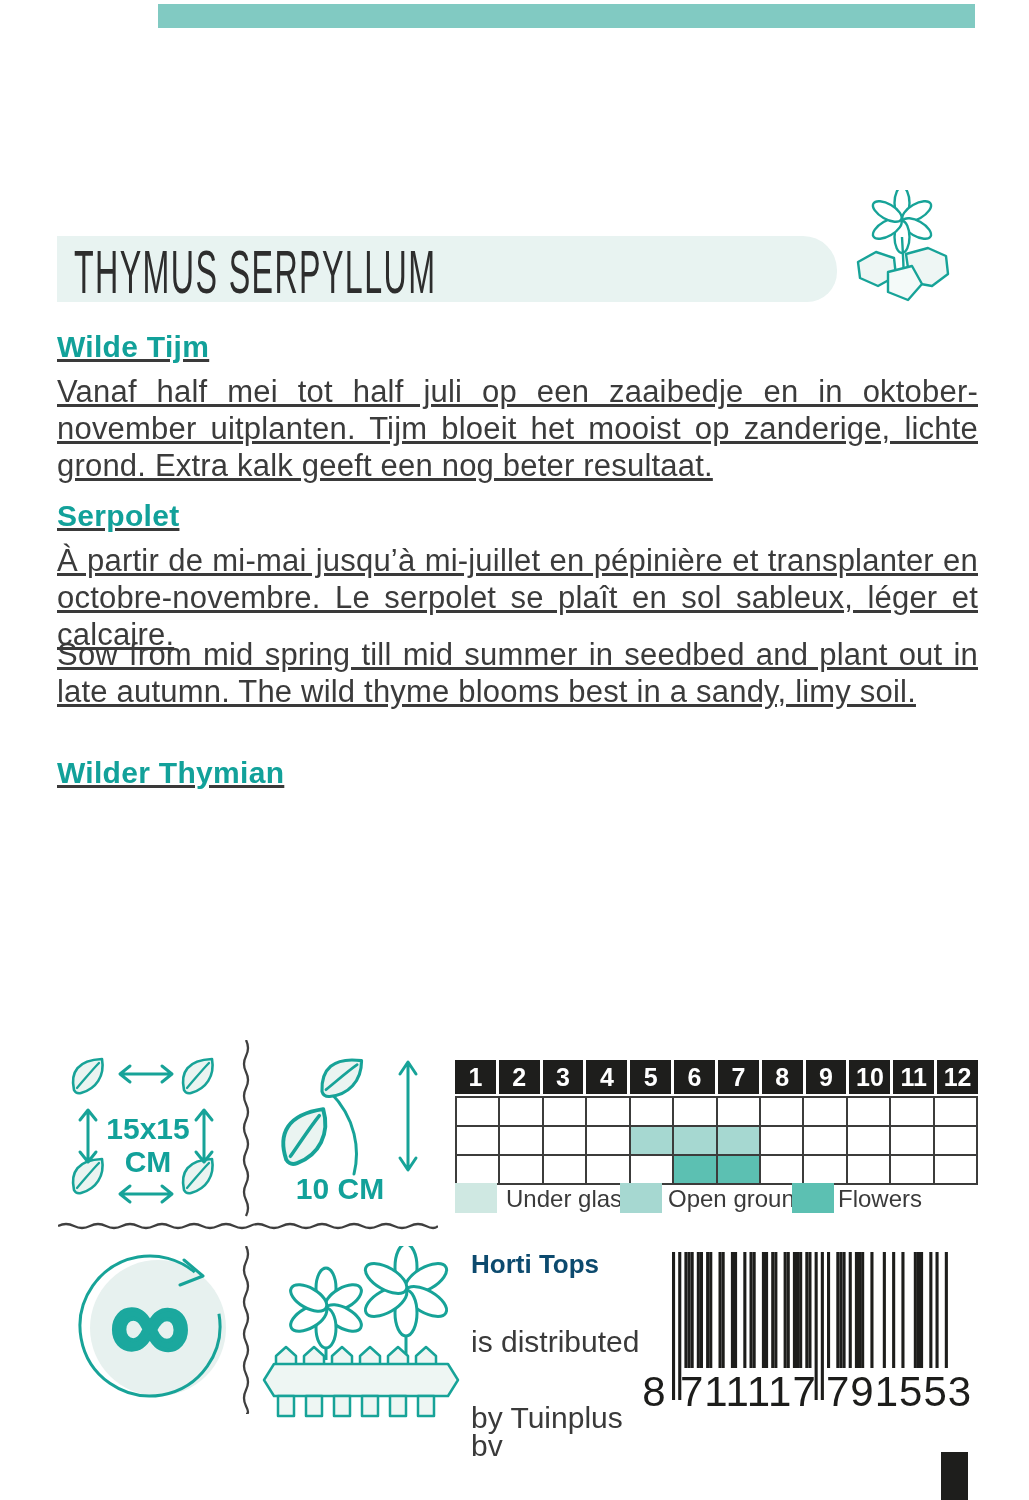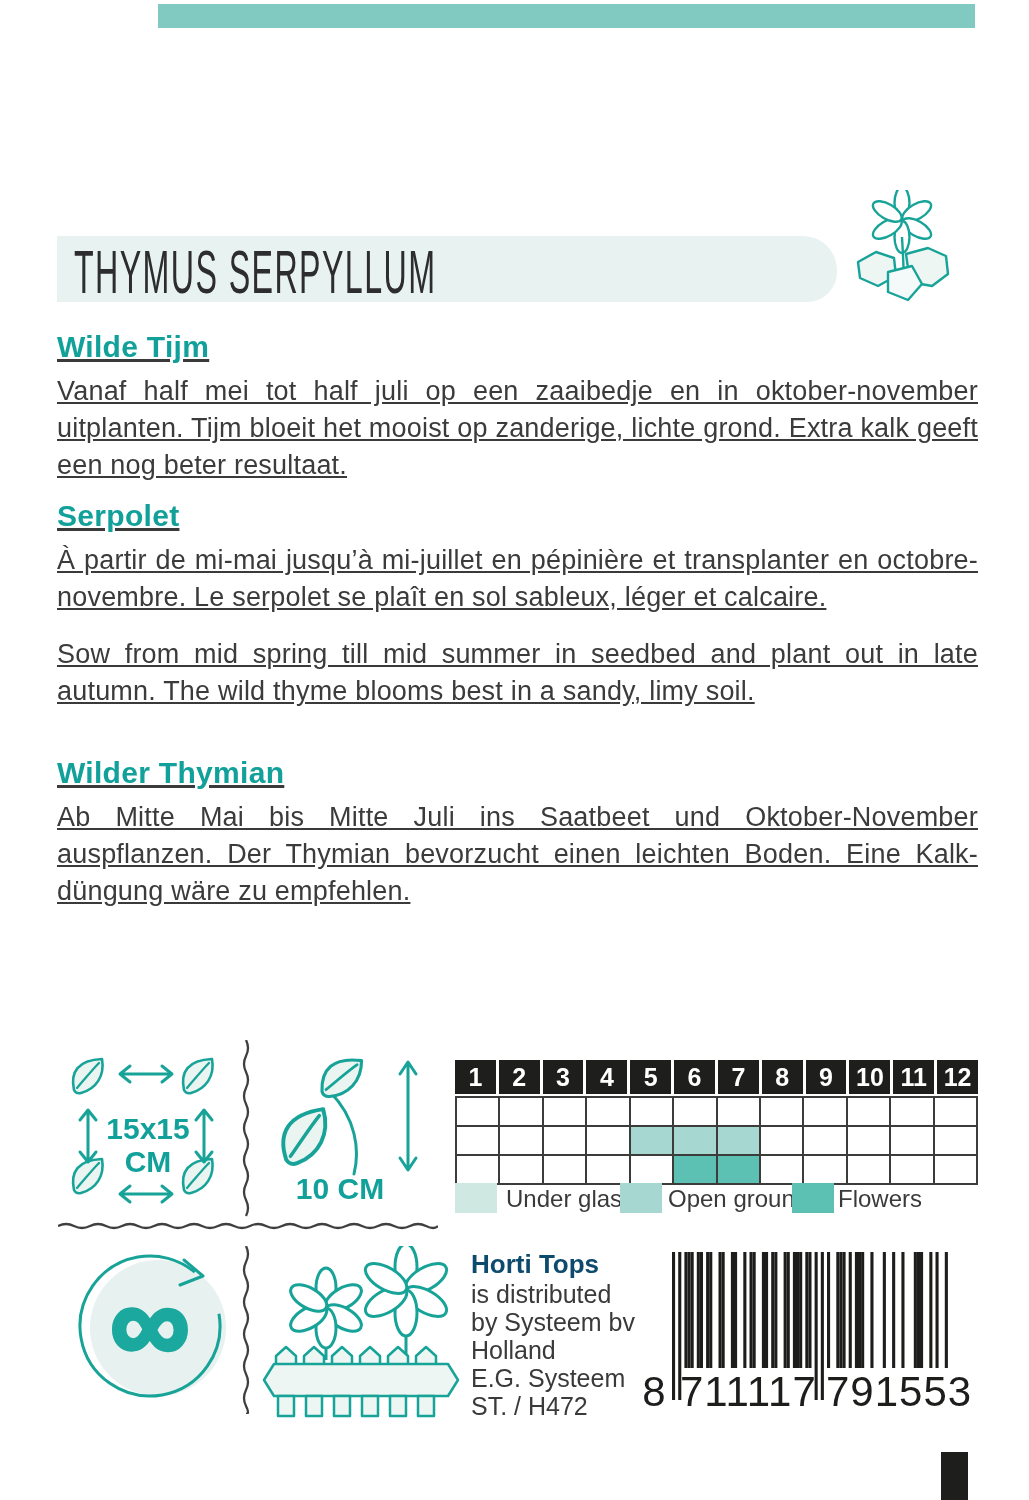--- a/index.html
+++ b/index.html
@@ -13,21 +13,21 @@
   
   #banner{left:57px;top:236px;width:780px;height:66px;background:#e8f3f1;
           border-radius:0 34px 30px 0;}
   #title{left:74px;top:244px;height:56px;display:flex;align-items:center;
          font-size:46px;font-weight:400;color:#2d2d2d;letter-spacing:2px;
          transform:scale(0.70,1.32);transform-origin:0 50%;white-space:nowrap;}
 
   
   .lang-block{position:absolute;left:57px;width:921px;text-decoration:underline;}
   .lang-block h2{margin:0;font-size:30px;font-weight:bold;color:#12a19a;letter-spacing:0.3px;}
-  .lang-block p{margin:9px 0 0 0;font-size:27px;line-height:37px;color:#3b3b3b;
+  .lang-block p{margin:9px 0 0 0;font-size:31px;line-height:37px;color:#3b3b3b;
                 text-align:justify;text-align-last:left;letter-spacing:0.2px;}
 
   
   .pictolabel{color:#12a19a;font-weight:bold;font-size:30px;text-align:center;line-height:33px;}
 
   
   #cal{left:455px;top:1060px;width:523px;}
   #cal-months{display:grid;grid-template-columns:repeat(12,1fr);gap:3px;margin-bottom:2px;}
   .mcell{background:#1e1e1c;color:#ffffff;font-weight:bold;font-size:25px;
          text-align:center;height:34px;line-height:35px;}
@@ -35,21 +35,21 @@
   .crow{display:grid;grid-template-columns:repeat(12,1fr);}
   .ccell{border-right:2px solid #3c3c3b;border-bottom:2px solid #3c3c3b;height:27px;background:#fff;}
 
   
   .legend-swatch{position:absolute;top:1183px;width:42px;height:30px;}
   .legend-label{position:absolute;top:1183px;height:30px;line-height:31px;font-size:24px;color:#3a3a3a;}
 
   
   #dist{left:471px;top:1249px;width:170px;}
   #dist .dname{font-size:26px;font-weight:bold;color:#0c4a6e;}
-  #dist .dline{font-size:25px;line-height:28px;color:#3a3a3a;}
+  #dist .dline{font-size:30px;line-height:28px;color:#3a3a3a;margin-top:48px;}
 
   
   #barcode{left:638px;top:1250px;width:342px;height:166px;}
   #barcode svg{position:absolute;left:0;top:0;}
   .bdig{position:absolute;bottom:0;font-size:42px;color:#1d1d1b;text-align:center;
         font-family:"Liberation Sans",sans-serif;}
   #bd-lead{left:0;width:32px;}
   #bd-g1{left:42px;width:134px;letter-spacing:1px;}
   #bd-g2{left:188px;width:134px;letter-spacing:1px;}
 
@@ -101,21 +101,20 @@
 </section>
 <section class="lang-block" style="top:499px">
   <h2>Serpolet</h2>
   <p>À partir de mi-mai jusqu’à mi-juillet en pépinière et transplanter en octobre-novembre. Le serpolet se plaît en sol sableux, léger et calcaire.</p>
 </section>
 <section class="lang-block" style="top:627px">
   <p>Sow from mid spring till mid summer in seedbed and plant out in late autumn. The wild thyme blooms best in a sandy, limy soil.</p>
 </section>
 <section class="lang-block" style="top:756px">
   <h2>Wilder Thymian</h2>
-  <p>Ab Mitte Mai bis Mitte Juli ins Saatbeet und Oktober-November auspflanzen. Der Thymian bevorzucht einen leichten Boden. Eine Kalk-düngung wäre zu empfehlen.</p>
 </section>
 
 <svg class="abs" style="left:58px;top:1048px" width="180" height="168" viewBox="0 0 180 168">
   <use href="#leaf" x="10" y="8"></use>
   <use href="#leaf" x="120" y="8"></use>
   <use href="#leaf" x="10" y="108"></use>
   <use href="#leaf" x="120" y="108"></use>
   <g stroke="#17a398" stroke-width="3" fill="none" stroke-linecap="round" stroke-linejoin="round">
     <path d="M64 26 H112 M72 18 L62 26 L72 34 M104 18 L114 26 L104 34"></path>
     <path d="M64 146 H112 M72 138 L62 146 L72 154 M104 138 L114 146 L104 154"></path>
@@ -252,21 +251,21 @@
     <rect x="76" y="150" width="16" height="20"></rect>
     <rect x="104" y="150" width="16" height="20"></rect>
     <rect x="132" y="150" width="16" height="20"></rect>
     <rect x="160" y="150" width="16" height="20"></rect>
   </g>
 </svg>
 
 <div id="dist" class="abs">
   <div class="dname">Horti Tops</div>
   <div class="dline">is distributed</div>
-  <div class="dline">by Systeem bv</div>
+  <div class="dline">by Tuinplus bv</div>
   <div class="dline">Holland</div>
   <div class="dline">E.G. Systeem</div>
   <div class="dline">ST. / H472</div>
 </div>
 
 <div id="barcode" class="abs">
   <svg id="bc-bars" width="342" height="166" viewBox="0 0 342 166" fill="#1d1d1b">
       <rect x="34.00" y="2" width="3.10" height="148"></rect>
       <rect x="40.20" y="2" width="3.10" height="148"></rect>
       <rect x="46.40" y="2" width="3.10" height="116"></rect>

